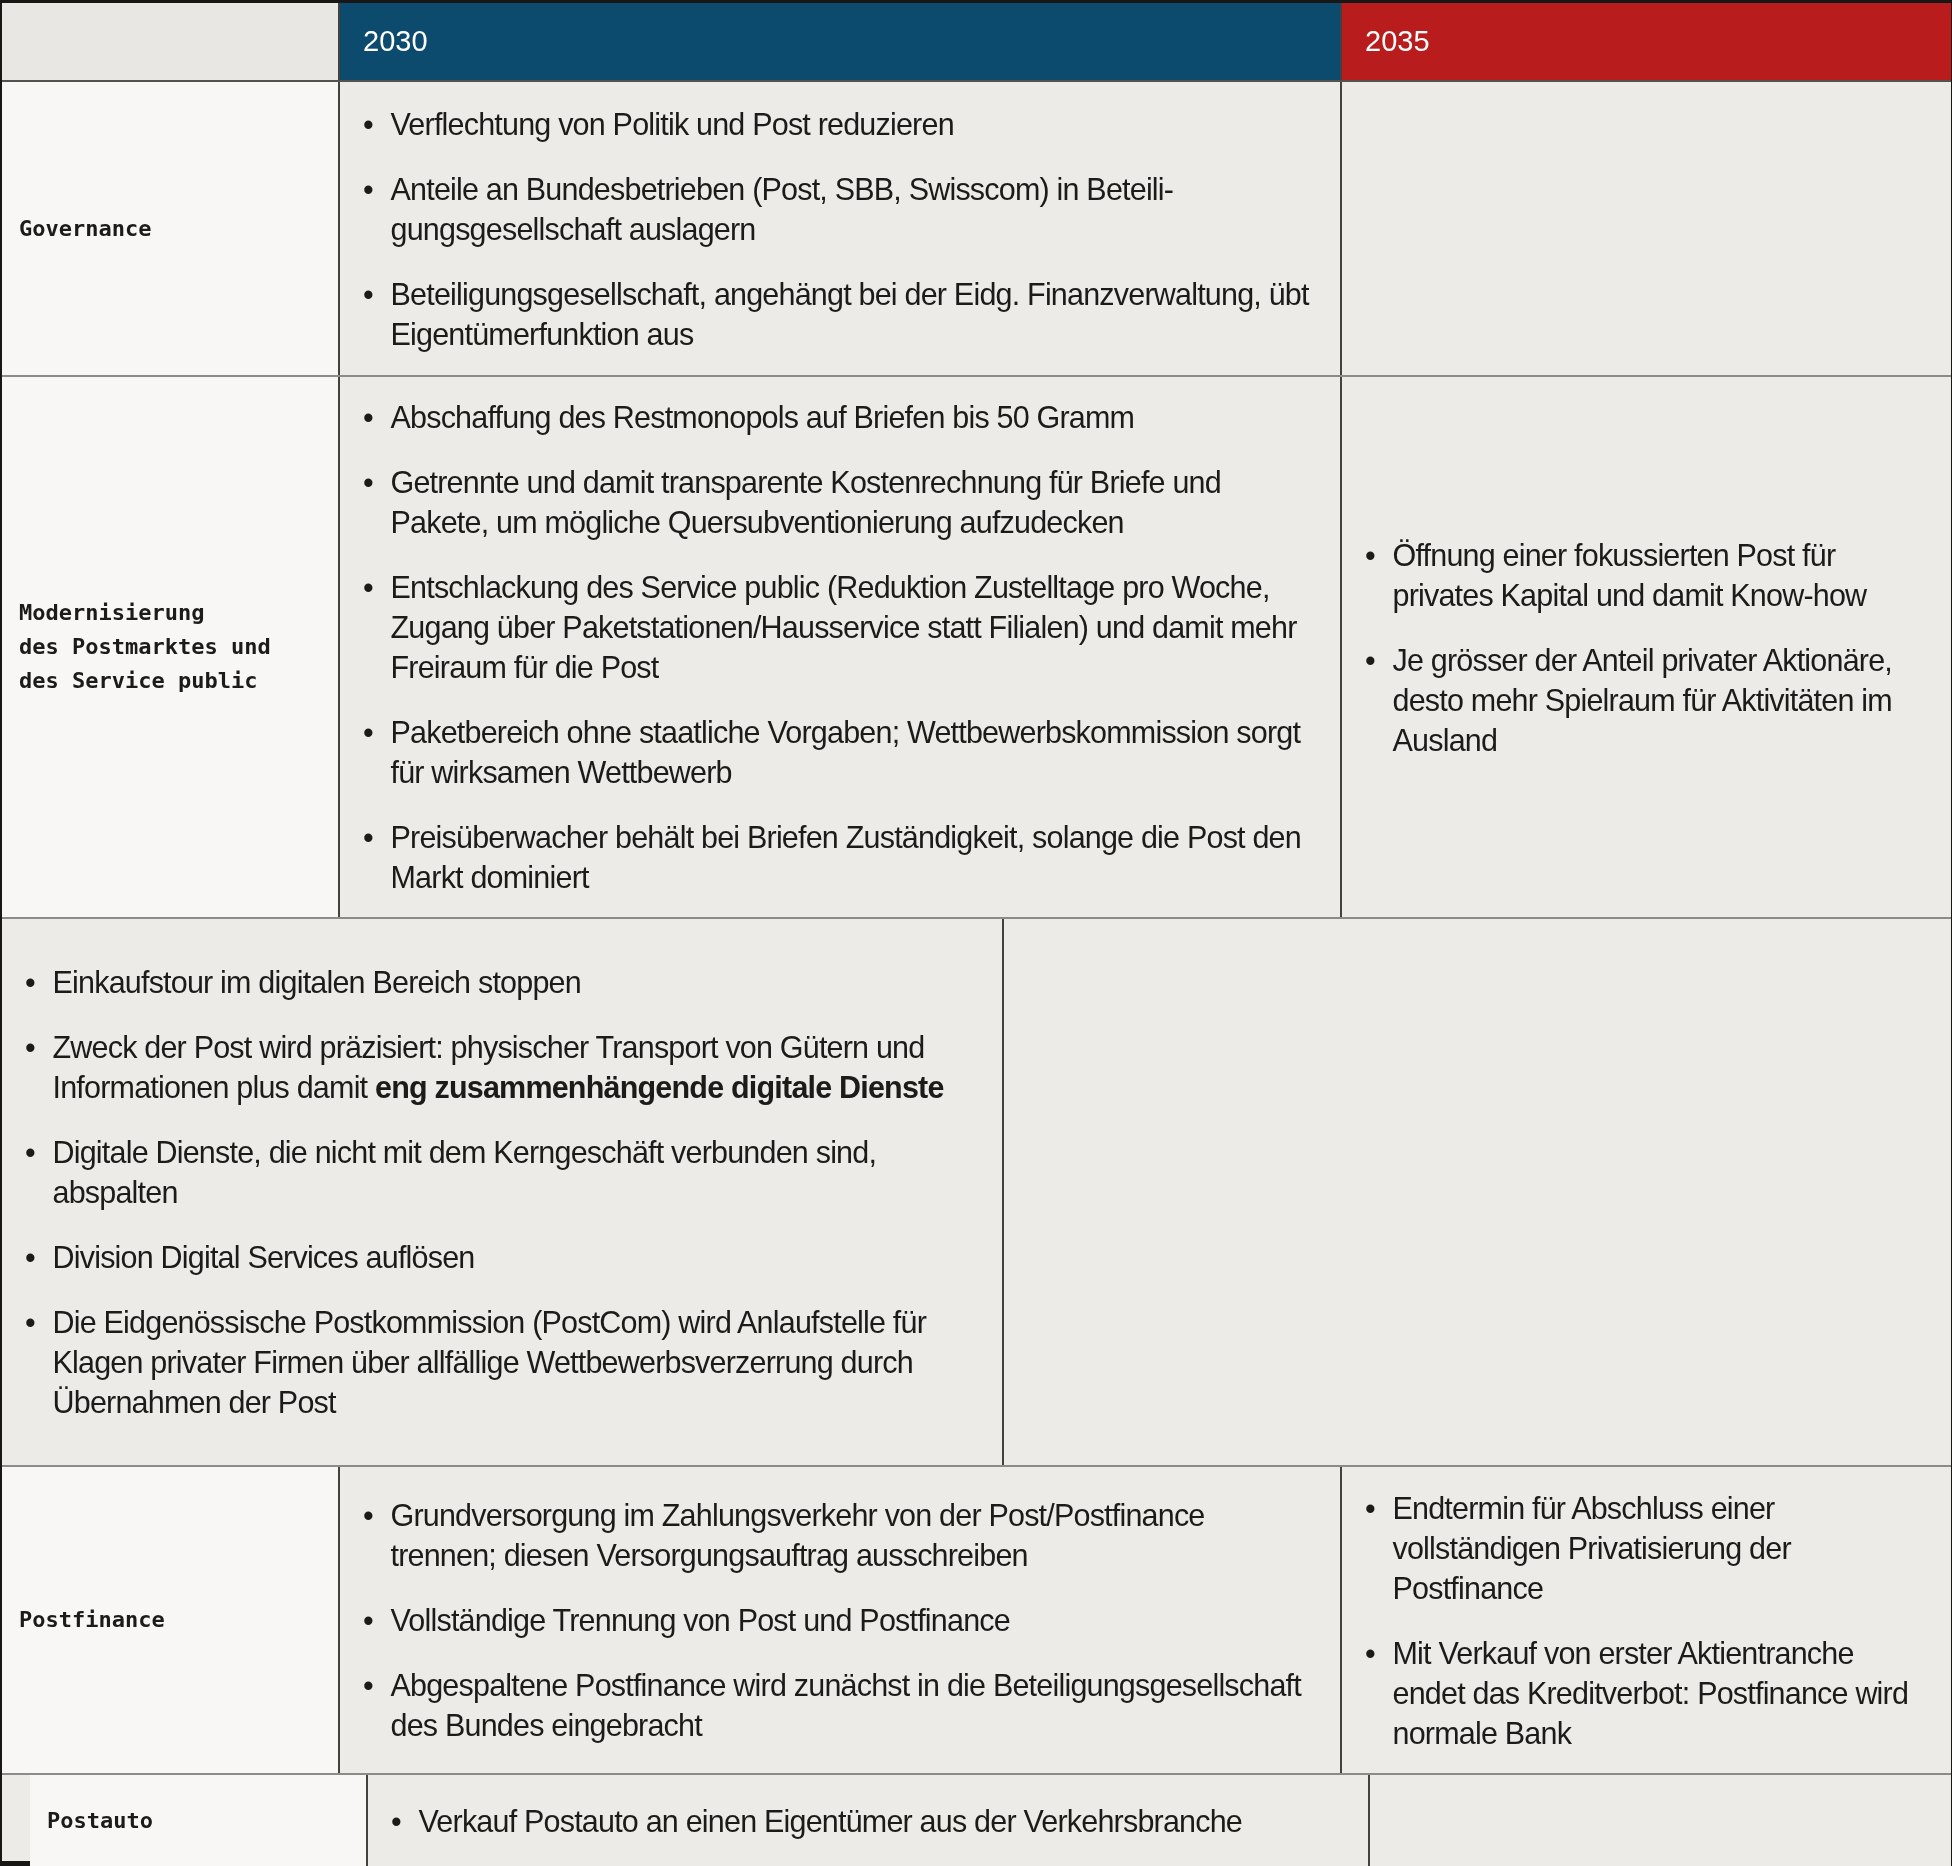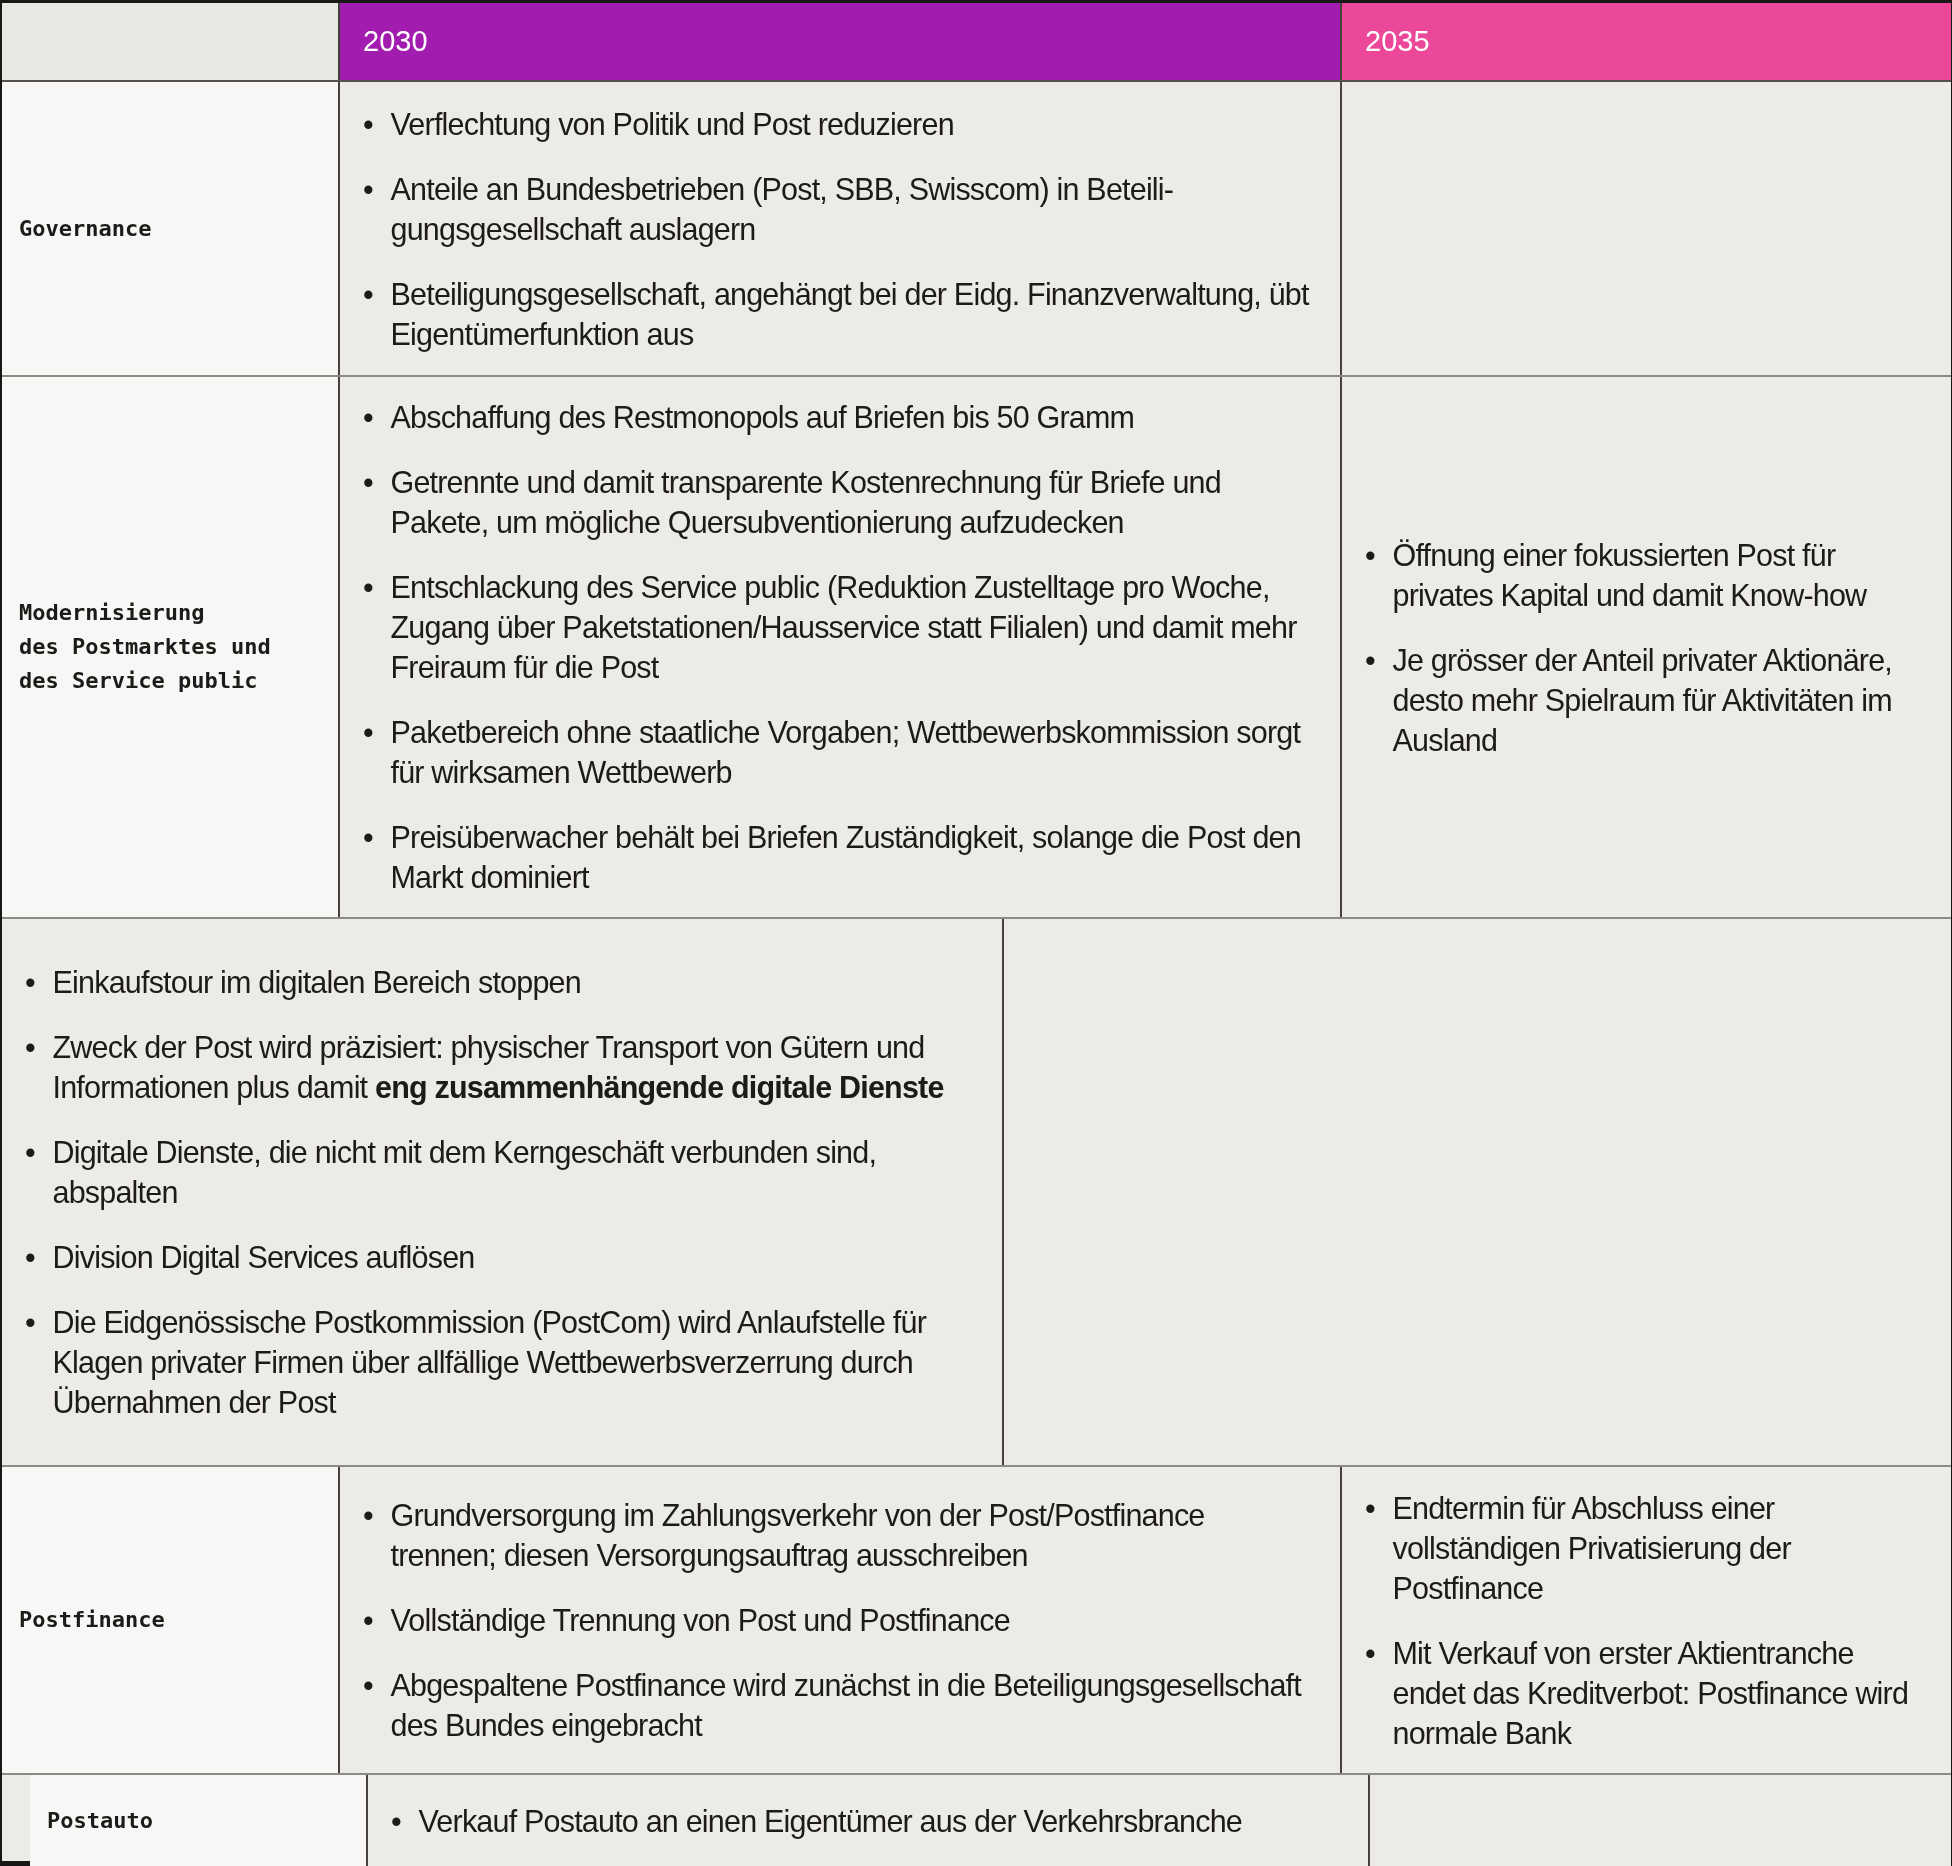--- a/index.html
+++ b/index.html
@@ -44,22 +44,22 @@
     border-right:2.3px solid #45423e;
     background:#edebe8;
     padding:26px 23px;
   }
   .c3{
     flex:1;
     background:#edebe8;
     padding:26px 18.3px 26px 23px;
   }
   .row.header .c1{background:#e9e7e3;}
-  .row.header .c2{background:#a21caf;justify-content:center;}
-  .row.header .c3{background:#ec4899;}
+  .row.header .c2{background:#0c4a6e;justify-content:center;}
+  .row.header .c3{background:#b91c1c;}
   .year-label{
     color:#ffffff;
     font-size:29px;
     line-height:1;
   }
   .row-label{
     font-family:"DejaVu Sans Mono", monospace;
     font-weight:700;
     font-size:22px;
     line-height:34px;

